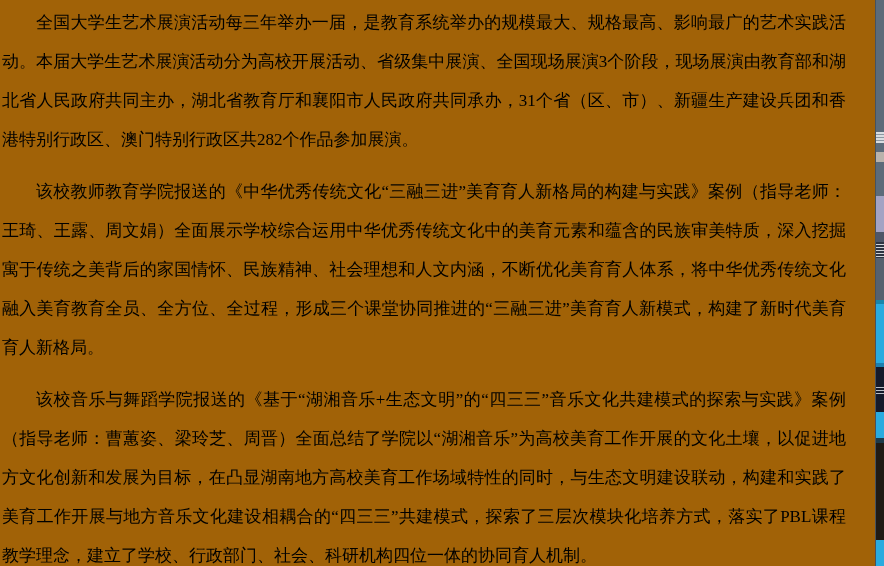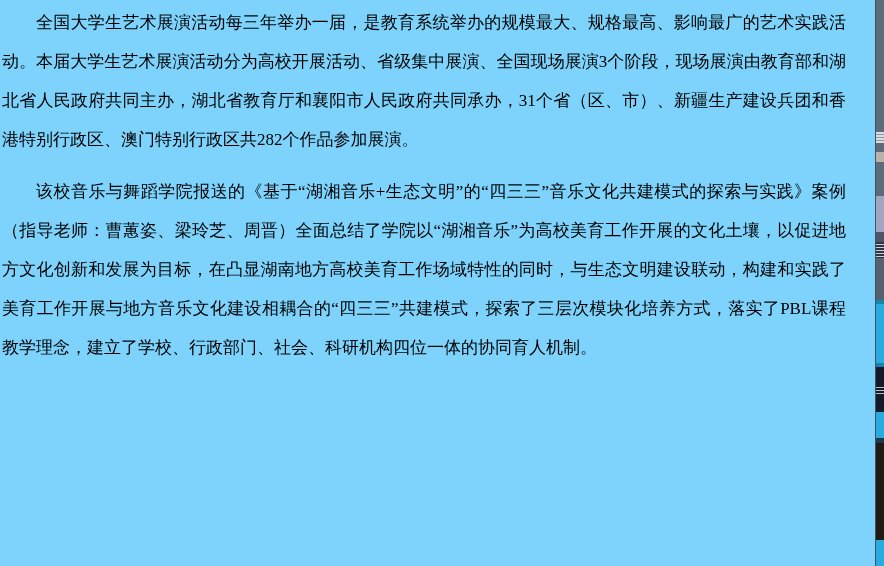--- a/index.html
+++ b/index.html
@@ -4,21 +4,21 @@
 <style>
   html, body {
     margin: 0;
     padding: 0;
     background: #ffffff;
   }
   .screen {
     position: relative;
     width: 884px;
     height: 566px;
-    background: #7dd3fc;
+    background: #a16207;
     overflow: hidden;
     font-family: "Liberation Serif", "DejaVu Serif", serif;
   }
   
   .page {
     position: absolute;
     top: 3px;
     left: 2px;
     width: 844px;
     color: #000000;
@@ -64,20 +64,21 @@
   .seg-brown     { height: 97px;  background: #1f1a15; }
   .seg-blue-c    { height: 26px;  background: #29abdf; }
 </style>
 </head>
 <body>
 
 <div class="screen">
 
   <div class="page">
     <p class="para">全国大学生艺术展演活动每三年举办一届，是教育系统举办的规模最大、规格最高、影响最广的艺术实践活动。本届大学生艺术展演活动分为高校开展活动、省级集中展演、全国现场展演3个阶段，现场展演由教育部和湖北省人民政府共同主办，湖北省教育厅和襄阳市人民政府共同承办，31个省（区、市）、新疆生产建设兵团和香港特别行政区、澳门特别行政区共282个作品参加展演。</p>
+    <p class="para">该校教师教育学院报送的《中华优秀传统文化“三融三进”美育育人新格局的构建与实践》案例（指导老师：王琦、王露、周文娟）全面展示学校综合运用中华优秀传统文化中的美育元素和蕴含的民族审美特质，深入挖掘寓于传统之美背后的家国情怀、民族精神、社会理想和人文内涵，不断优化美育育人体系，将中华优秀传统文化融入美育教育全员、全方位、全过程，形成三个课堂协同推进的“三融三进”美育育人新模式，构建了新时代美育育人新格局。</p>
     <p class="para">该校音乐与舞蹈学院报送的《基于“湖湘音乐+生态文明”的“四三三”音乐文化共建模式的探索与实践》案例（指导老师：曹蕙姿、梁玲芝、周晋）全面总结了学院以“湖湘音乐”为高校美育工作开展的文化土壤，以促进地方文化创新和发展为目标，在凸显湖南地方高校美育工作场域特性的同时，与生态文明建设联动，构建和实践了美育工作开展与地方音乐文化建设相耦合的“四三三”共建模式，探索了三层次模块化培养方式，落实了PBL课程教学理念，建立了学校、行政部门、社会、科研机构四位一体的协同育人机制。</p>
   </div>
 
   <div class="edge-strip">
     <div class="seg-slate-a"></div>
     <div class="seg-miniicon"></div>
     <div class="seg-slate-b"></div>
     <div class="seg-mark"></div>
     <div class="seg-slate-c"></div>
     <div class="seg-lavender"></div>

